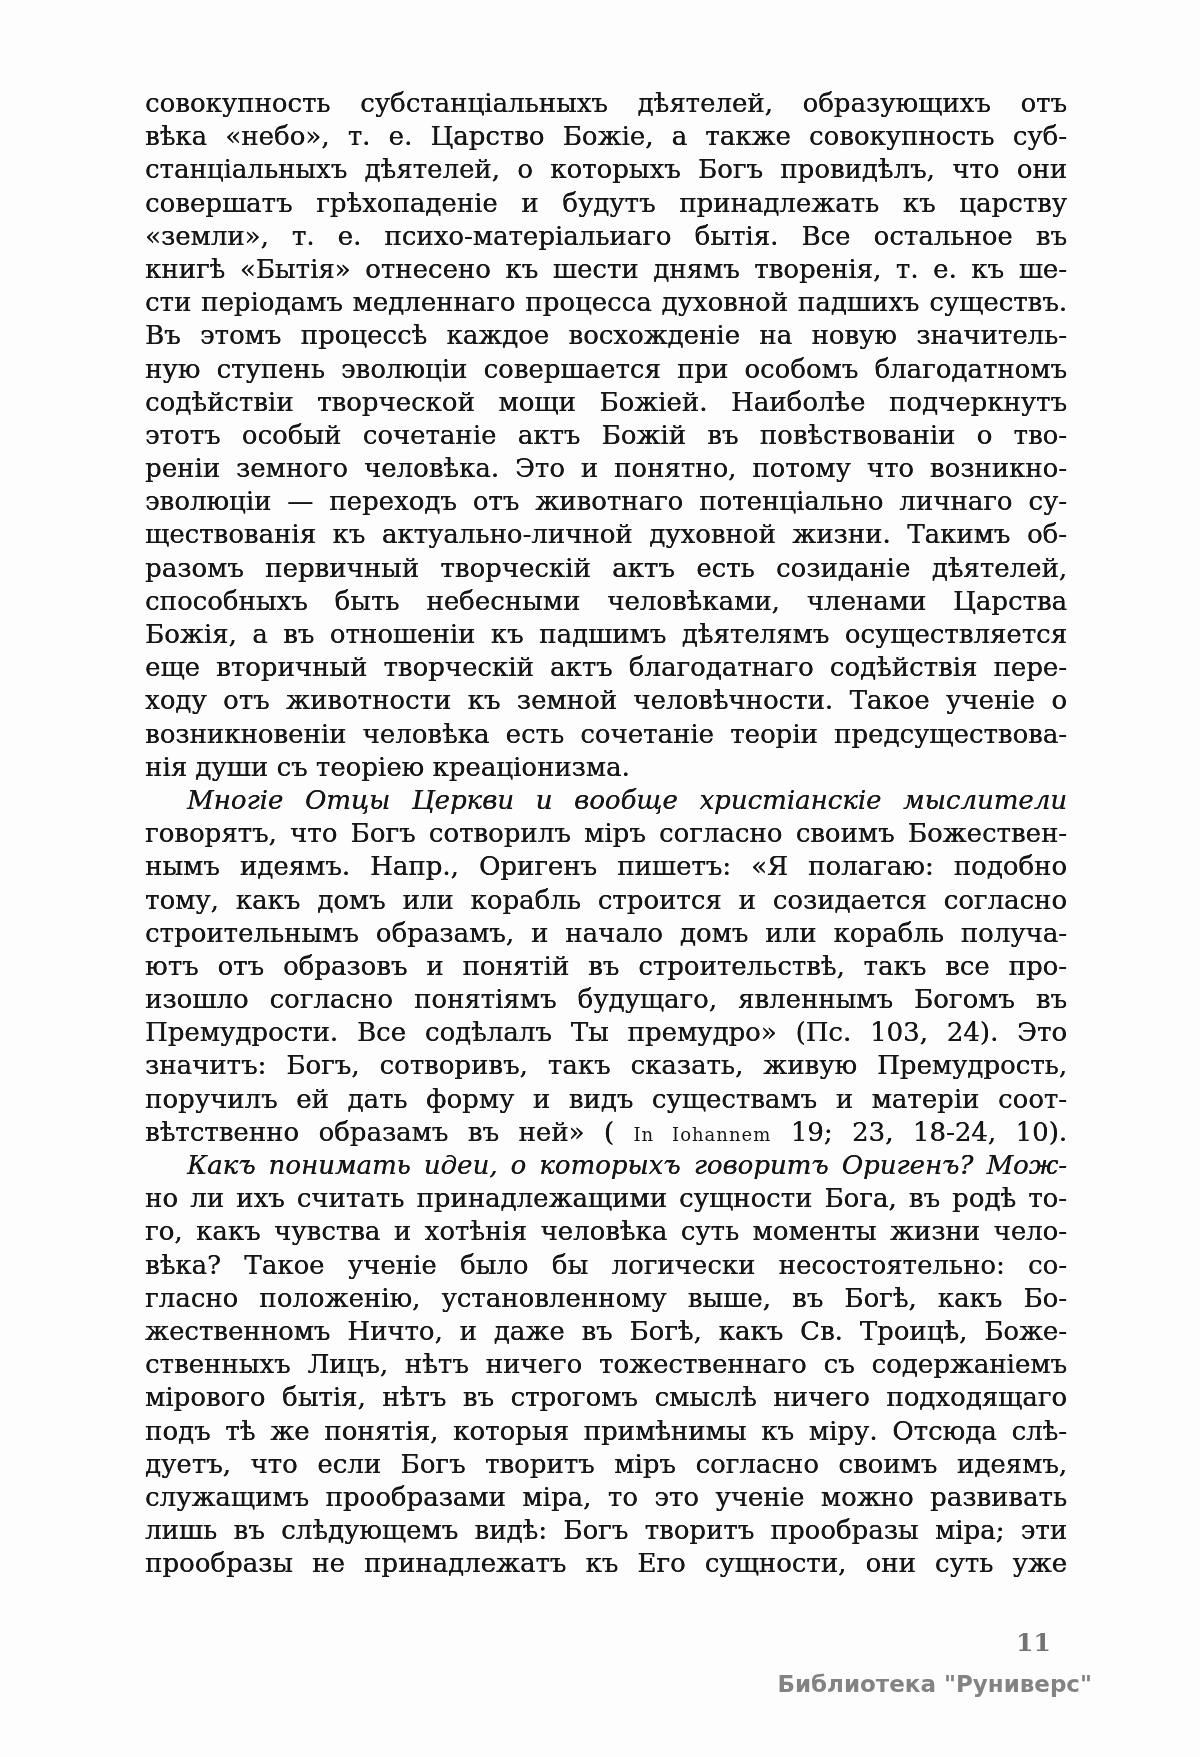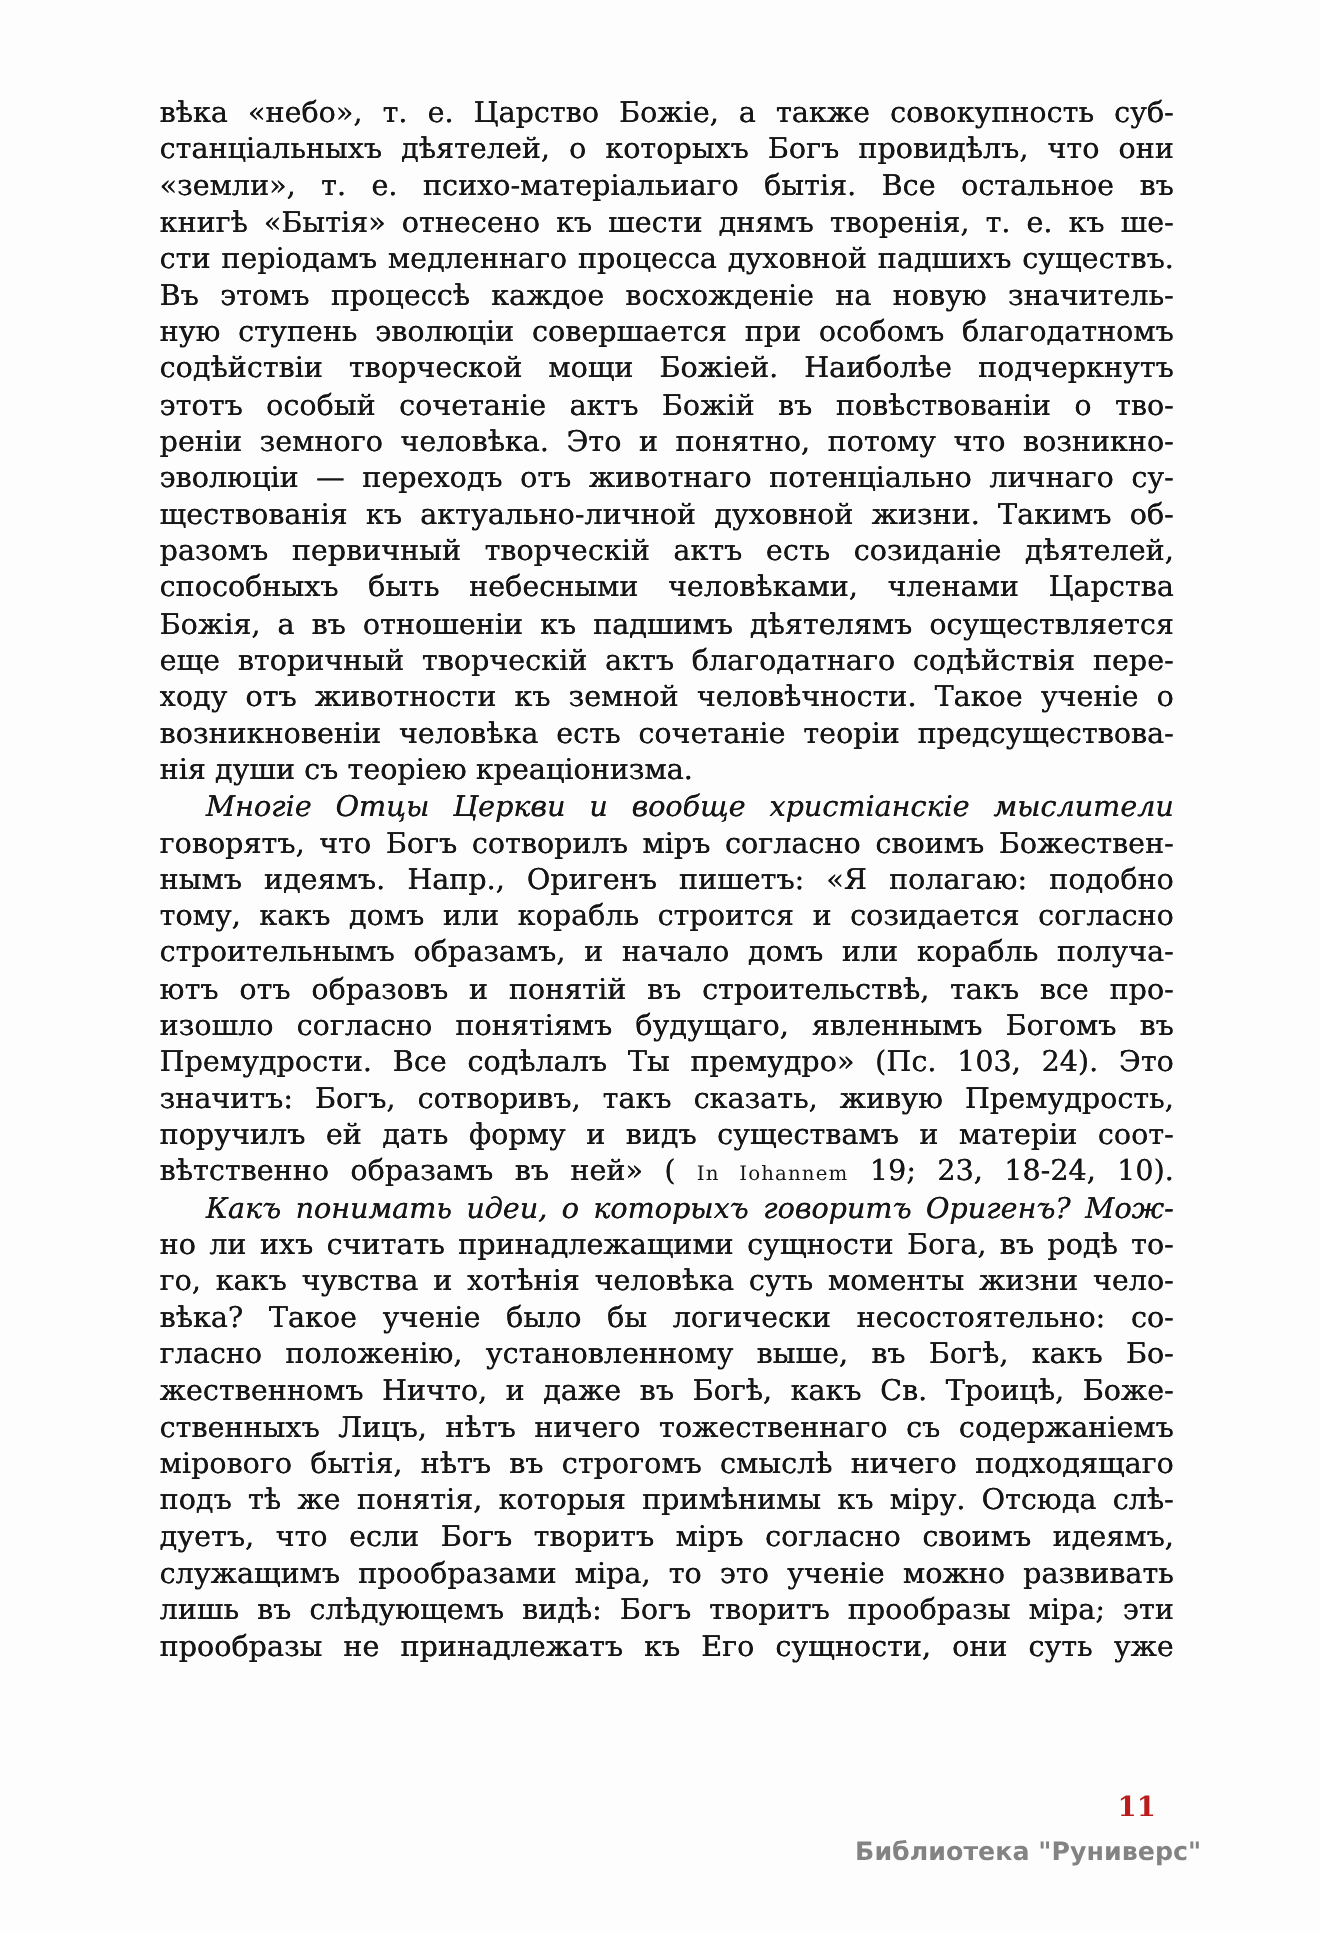--- a/index.html
+++ b/index.html
@@ -45,39 +45,41 @@
     letter-spacing: 1px;
     text-shadow: none;
   }
   .page-number {
     position: absolute;
     left: 1016px;
     top: 1628px;
     font-family: "DejaVu Serif", serif;
     font-weight: bold;
     font-size: 25px;
-    color: #b91c1c;
+    color: #737373;
   }
   .watermark {
     position: absolute;
     right: 108px;
     top: 1671px;
     font-family: "DejaVu Sans", "Liberation Sans", sans-serif;
     font-weight: bold;
     font-size: 23px;
     color: #838383;
   }
 </style>
 </head>
 <body>
 
 <div class="page">
   <div class="text-block">
+      <div class="line"><span>совокупность субстанціальныхъ дѣятелей, образующихъ отъ</span></div>
       <div class="line"><span>вѣка «небо», т. е. Царство Божіе, а также совокупность суб-</span></div>
       <div class="line"><span>станціальныхъ дѣятелей, о которыхъ Богъ провидѣлъ, что они</span></div>
+      <div class="line"><span>совершатъ грѣхопаденіе и будутъ принадлежать къ царству</span></div>
       <div class="line"><span>«земли», т. е. психо-матеріальиаго бытія. Все остальное въ</span></div>
       <div class="line"><span>книгѣ «Бытія» отнесено къ шести днямъ творенія, т. е. къ ше-</span></div>
       <div class="line"><span>сти періодамъ медленнаго процесса духовной падшихъ существъ.</span></div>
       <div class="line"><span>Въ этомъ процессѣ каждое восхожденіе на новую значитель-</span></div>
       <div class="line"><span>ную ступень эволюціи совершается при особомъ благодатномъ</span></div>
       <div class="line"><span>содѣйствіи творческой мощи Божіей. Наиболѣе подчеркнутъ</span></div>
       <div class="line"><span>этотъ особый сочетаніе актъ Божій въ повѣствованіи о тво-</span></div>
       <div class="line"><span>реніи земного человѣка. Это и понятно, потому что возникно-</span></div>
       <div class="line"><span>эволюціи — переходъ отъ животнаго потенціально личнаго су-</span></div>
       <div class="line"><span>ществованія къ актуально-личной духовной жизни. Такимъ об-</span></div>

